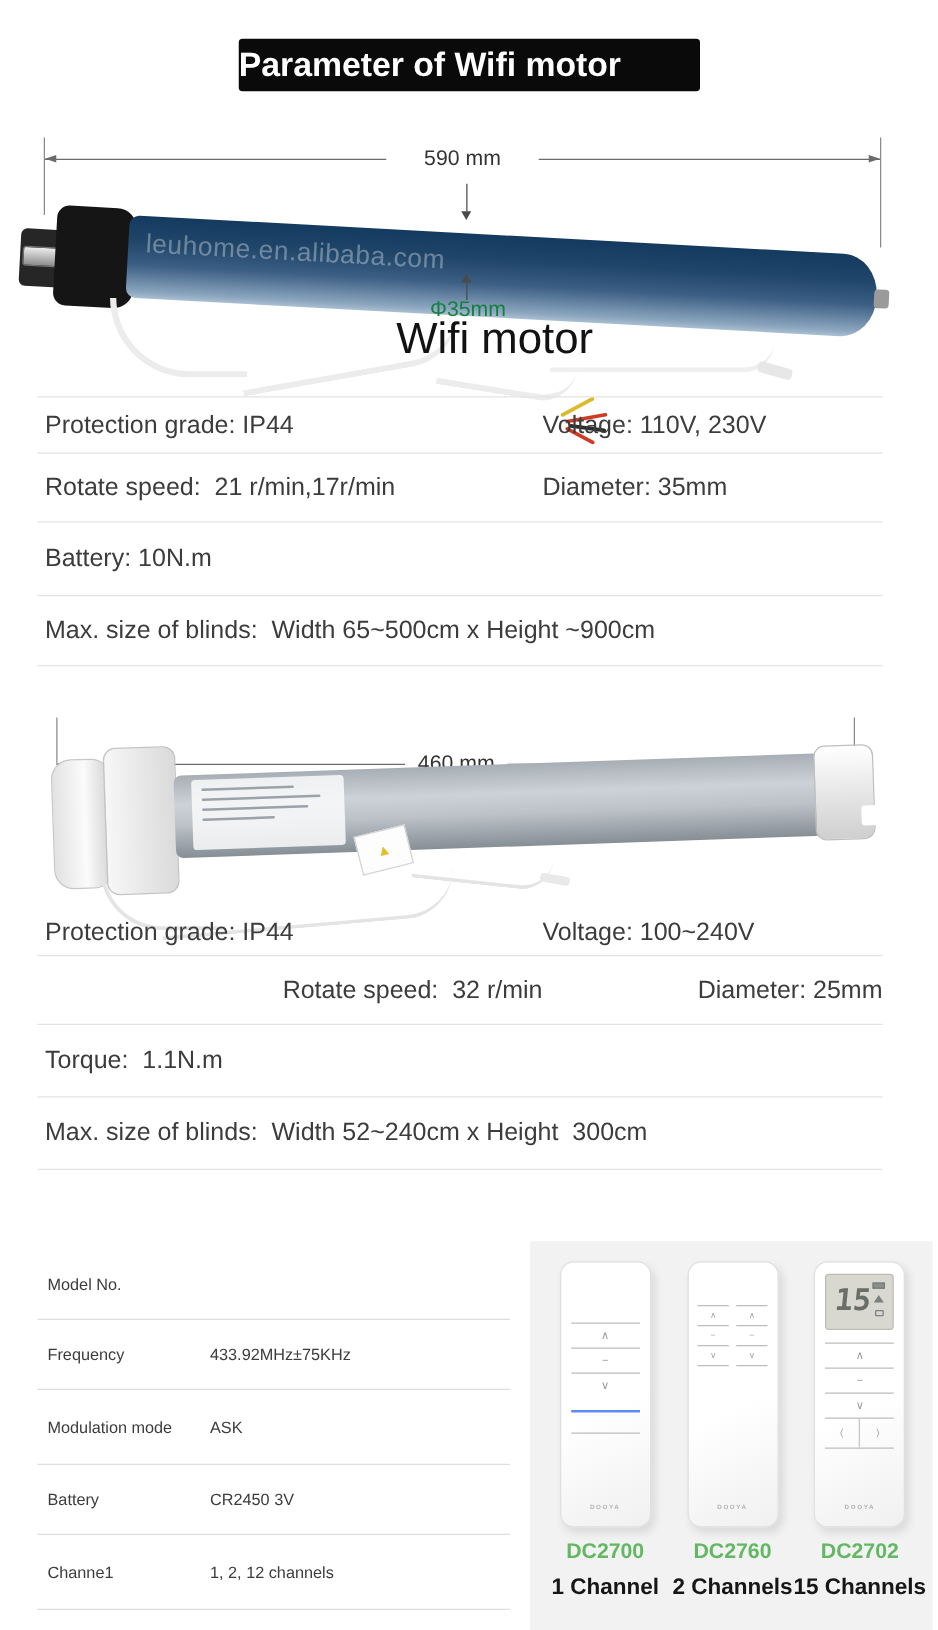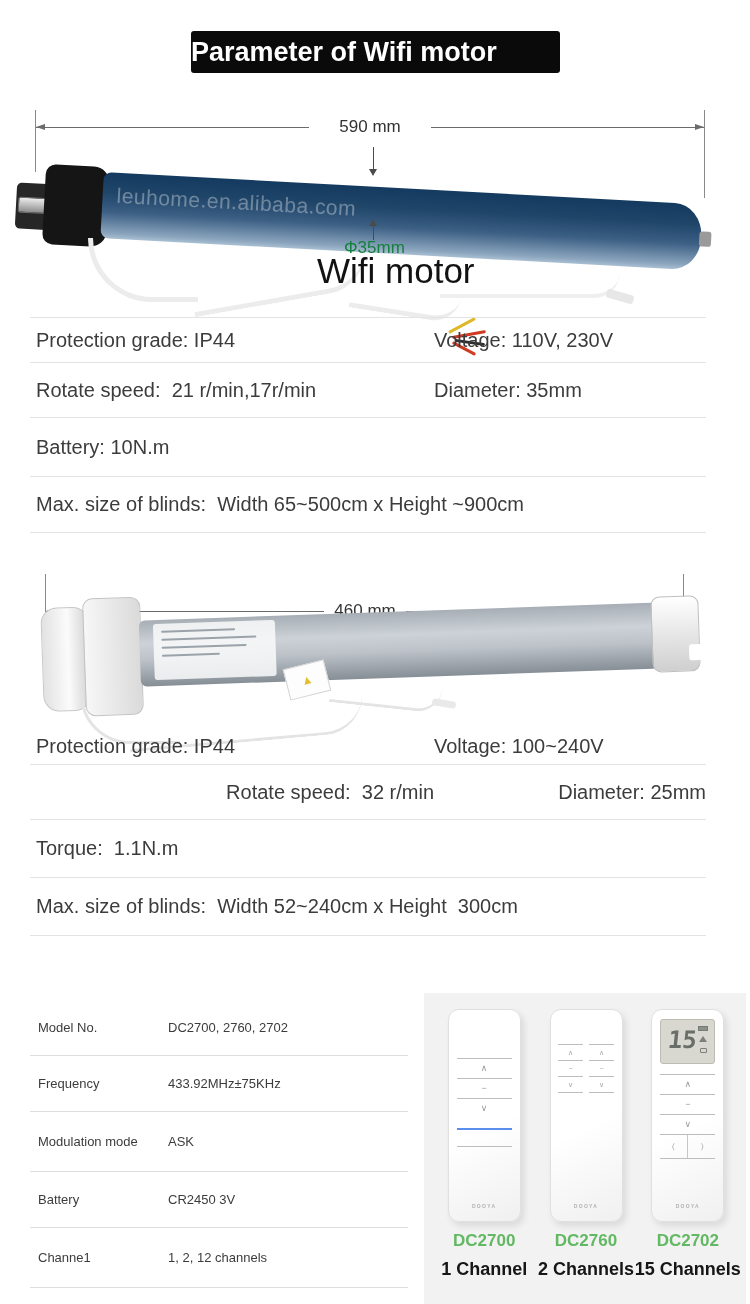--- a/index.html
+++ b/index.html
@@ -203,21 +203,20 @@
       <div class="cell">Torque:  1.1N.m</div>
     </div>
     <div class="srow full" style="height:58px;">
       <div class="cell">Max. size of blinds:  Width 52~240cm x Height  300cm</div>
     </div>
   </div>
 
   <div class="abs info">
     <div class="irow" style="height:56px;">
       <div>Model No.</div>
-      <div class="ival">DC2700, 2760, 2702</div>
     </div>
     <div class="irow" style="height:56px;">
       <div>Frequency</div>
       <div class="ival">433.92MHz±75KHz</div>
     </div>
     <div class="irow" style="height:60px;">
       <div>Modulation mode</div>
       <div class="ival">ASK</div>
     </div>
     <div class="irow" style="height:56px;">

